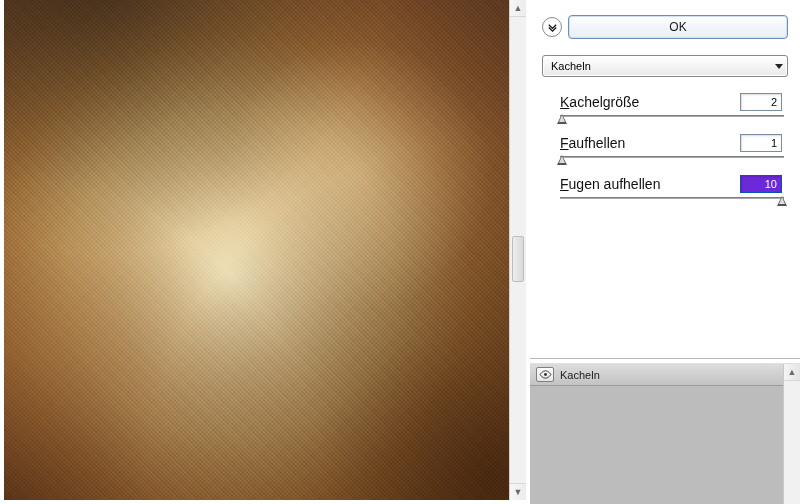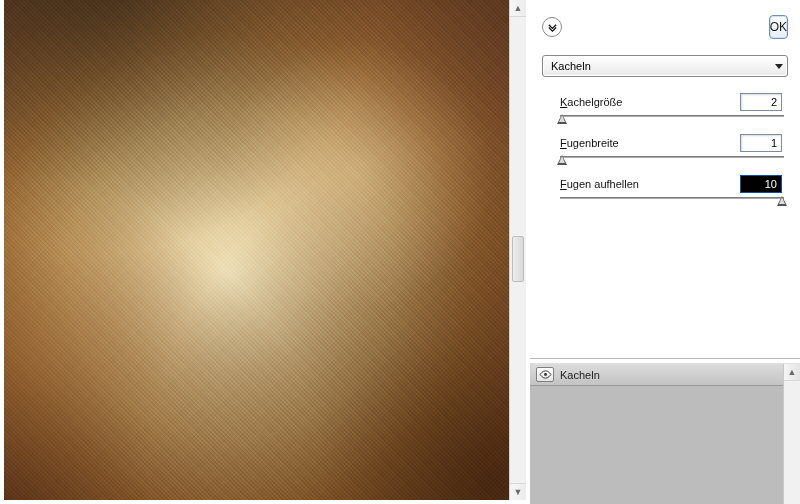--- a/index.html
+++ b/index.html
@@ -129,21 +129,20 @@
     cursor:pointer;
     user-select:none;
     position:relative;
   }
   .collapse-toggle svg{ width:11px; height:11px; }
   .button-stack {
     flex:1;
     display:flex;
     flex-direction:column;
     gap:0;
-    align-items:flex-end;
   }
   .ps-btn {
     height: 24px;
     border: 1px solid #6b8fb8;
     border-radius: 4px;
     background: linear-gradient(#fdfefe, #e7eef5);
     font-size:12px;
     color:#1a1a1a;
     display:flex;
     align-items:center;
@@ -192,35 +191,35 @@
     flex-direction:column;
     gap:3px;
   }
   .param-row {
     display:flex;
     align-items:center;
     justify-content:space-between;
     padding-right:2px;
   }
   .param-label {
-    font-size:11px;
+    font-size:14px;
     color:#111;
   }
   .param-label .u { text-decoration: underline; text-underline-offset:1px; }
   .param-input {
     width: 42px;
     height: 18px;
     border: 1px solid #7a8da1;
     background: #fff;
     box-shadow: inset 1px 1px 2px rgba(0,0,0,0.15);
     font-size:11px;
     text-align:right;
     padding:0 4px;
   }
-  .param-input.selected { background:#000000; color:#fff; border-color:#0a51ad; }
+  .param-input.selected { background:#6d28d9; color:#fff; border-color:#0a51ad; }
   .slider {
     position:relative;
     height:12px;
   }
   .slider-track {
     position:absolute;
     left:0; right:0;
     top:1px;
     height:2px;
     background:#a9a9a9;
@@ -334,21 +333,21 @@
         <input class="param-input" value="2" style="">
       </div>
       <div class="slider">
         <div class="slider-track"></div>
         <div class="slider-handle" style="left:1%"></div>
       </div>
     </div>
 
     <div class="param">
       <div class="param-row">
-        <span class="param-label"><span class="u">F</span><span>ugenbreite</span></span>
+        <span class="param-label"><span class="u">F</span><span>aufhellen</span></span>
         <input class="param-input" value="1" style="">
       </div>
       <div class="slider">
         <div class="slider-track"></div>
         <div class="slider-handle" style="left:1%"></div>
       </div>
     </div>
 
     <div class="param">
       <div class="param-row">

